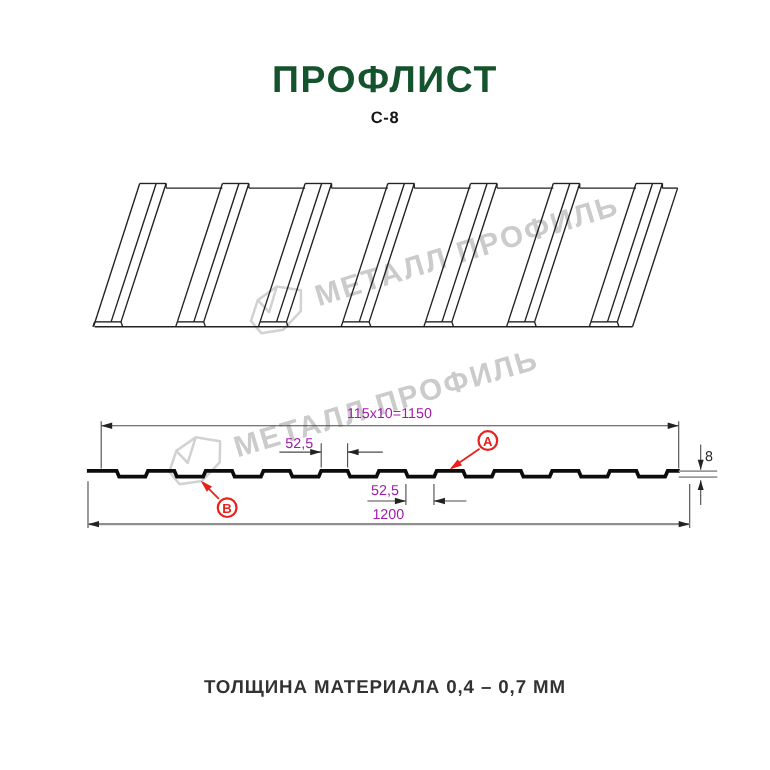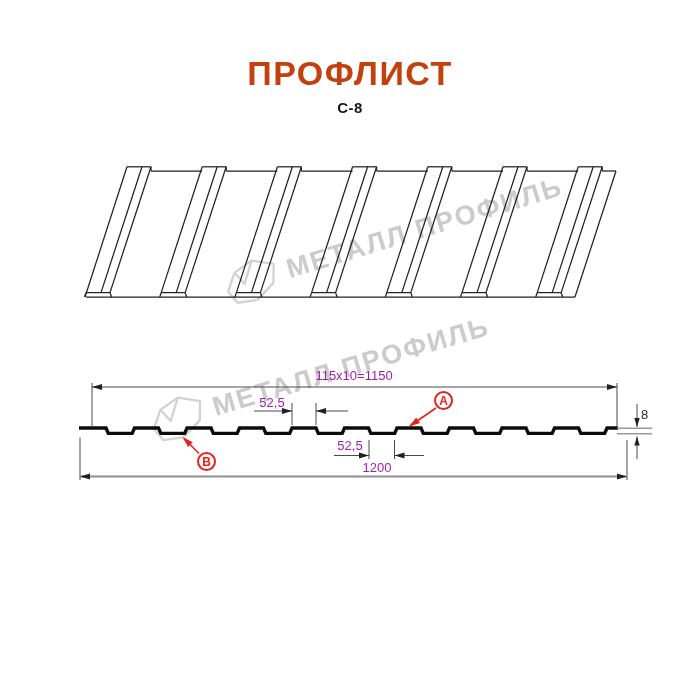--- a/index.html
+++ b/index.html
@@ -1,19 +1,19 @@
 <!DOCTYPE html>
 <html><head>
 <meta charset="utf-8">
 <style>
   html,body{margin:0;padding:0;background:#fff;}
   .page{position:relative;width:700px;height:700px;background:#fff;overflow:hidden;
         font-family:"Liberation Sans", sans-serif;}
   .title{position:absolute;left:0;top:54px;width:700px;text-align:center;
-         font-size:34px;font-weight:800;letter-spacing:1.5px;color:#c2410c;}
+         font-size:34px;font-weight:800;letter-spacing:1.5px;color:#14532d;}
   .subtitle{position:absolute;left:0;top:99px;width:700px;text-align:center;
          font-size:15px;font-weight:700;letter-spacing:.5px;color:#151515;}
   .caption{position:absolute;left:0;top:615px;width:700px;text-align:center;
          font-size:17px;font-weight:600;letter-spacing:.8px;color:#323232;}
   .wm{position:absolute;display:flex;align-items:center;gap:8px;color:#cbcbcb;
       font-weight:700;font-size:27px;letter-spacing:2px;white-space:nowrap;
       transform-origin:left center;z-index:1;user-select:none;}
   .wm svg{flex:0 0 auto;}
   #wm1{left:224px;top:267px;transform:rotate(-17deg);}
   #wm2{left:150px;top:402px;transform:rotate(-16.5deg);}
@@ -150,19 +150,20 @@
         <path d="M 436 408 L 410.5 425.5" fill="none" stroke="#e8211d" stroke-width="1.6" stroke-linejoin="round" stroke-linecap="butt"></path>
         <polygon points="0,0 -11,-3.4 -11,3.4" fill="#e8211d" transform="translate(409,426.5) rotate(145.6)"></polygon>
         <path d="M 199 453.5 L 184 438.5" fill="none" stroke="#e8211d" stroke-width="1.6" stroke-linejoin="round" stroke-linecap="butt"></path>
         <polygon points="0,0 -11,-3.4 -11,3.4" fill="#e8211d" transform="translate(182.5,437) rotate(-135.8)"></polygon>
       </g>
   </svg>
 
   <div class="dimlabel" style="left:354px;top:368px;">115x10=1150</div>
   <div class="dimlabel" style="left:272px;top:395px;">52,5</div>
   <div class="dimlabel" style="left:350px;top:438px;">52,5</div>
-  <div class="dimlabel" style="left:353px;top:460px;margin-left:24px;">1200</div>
+  <div class="dimlabel" style="left:353px;top:460px;">1200</div>
   <div class="dim8" style="left:641px;top:407px;">8</div>
 
   <div class="badge" style="left:434px;top:391px;">A</div>
   <div class="badge" style="left:197px;top:452px;">B</div>
 
+  <div class="caption">ТОЛЩИНА МАТЕРИАЛА 0,4 – 0,7 ММ</div>
 </div>
 
 </body></html>

